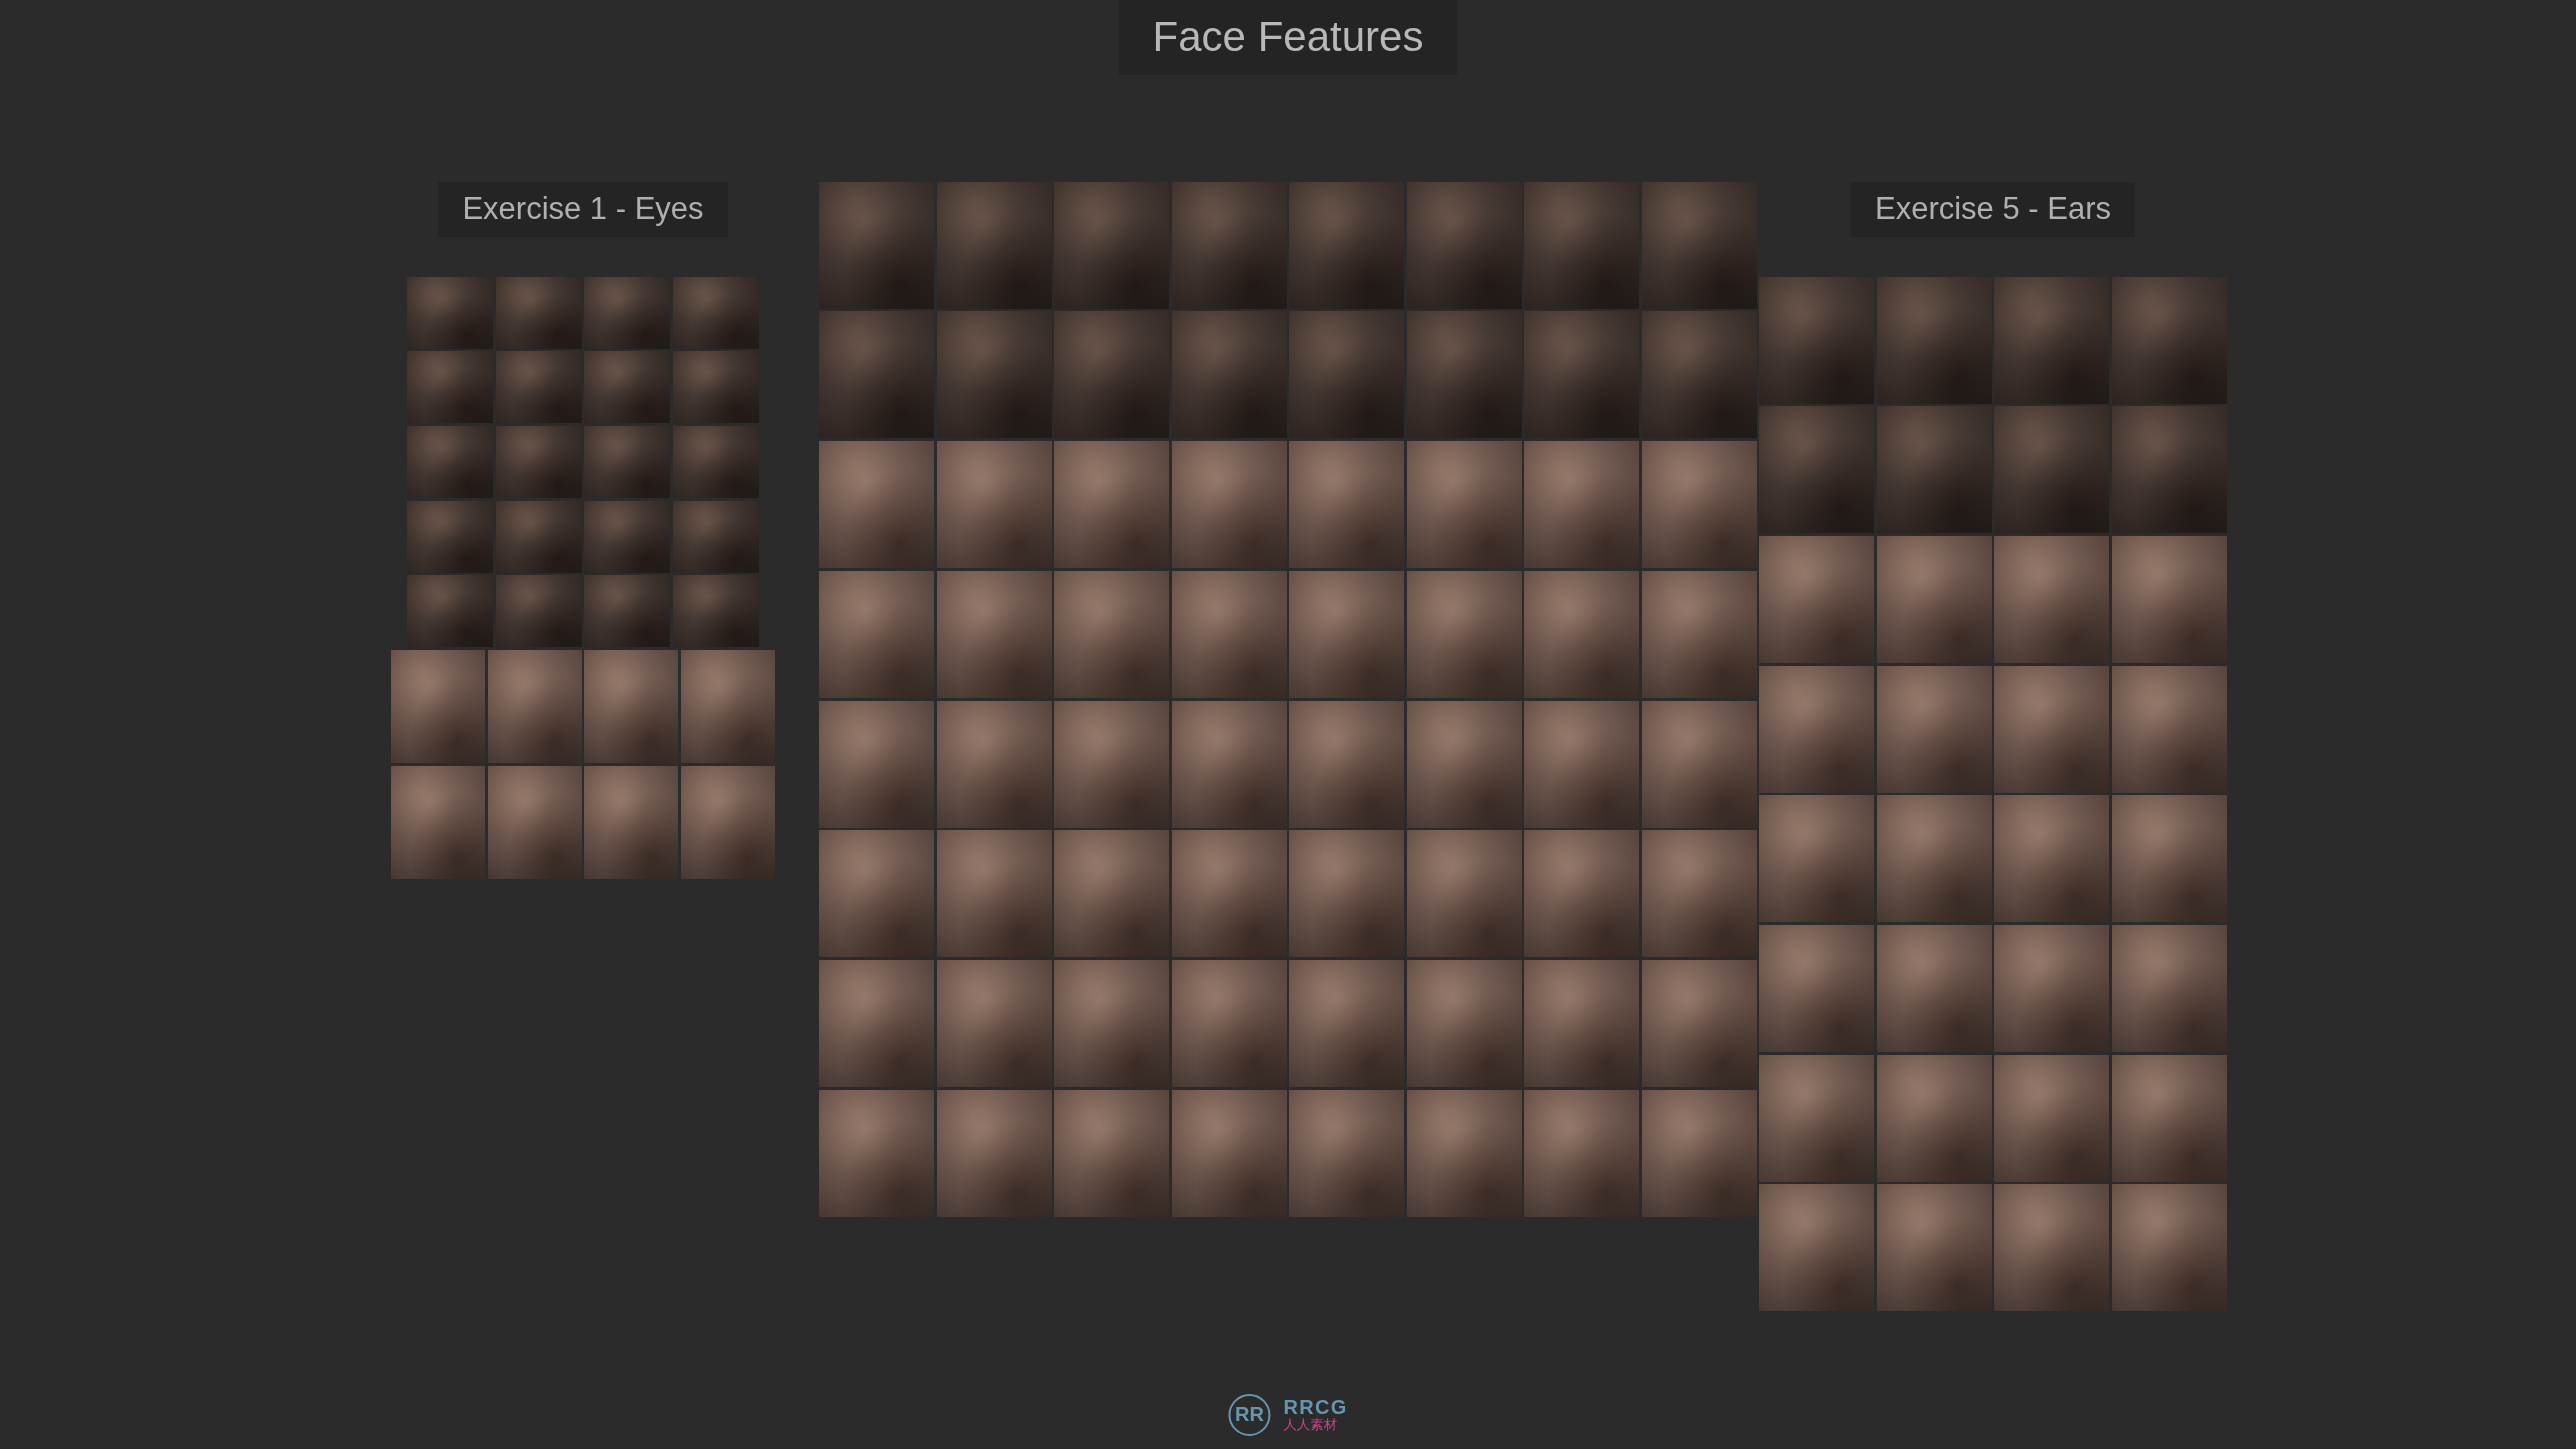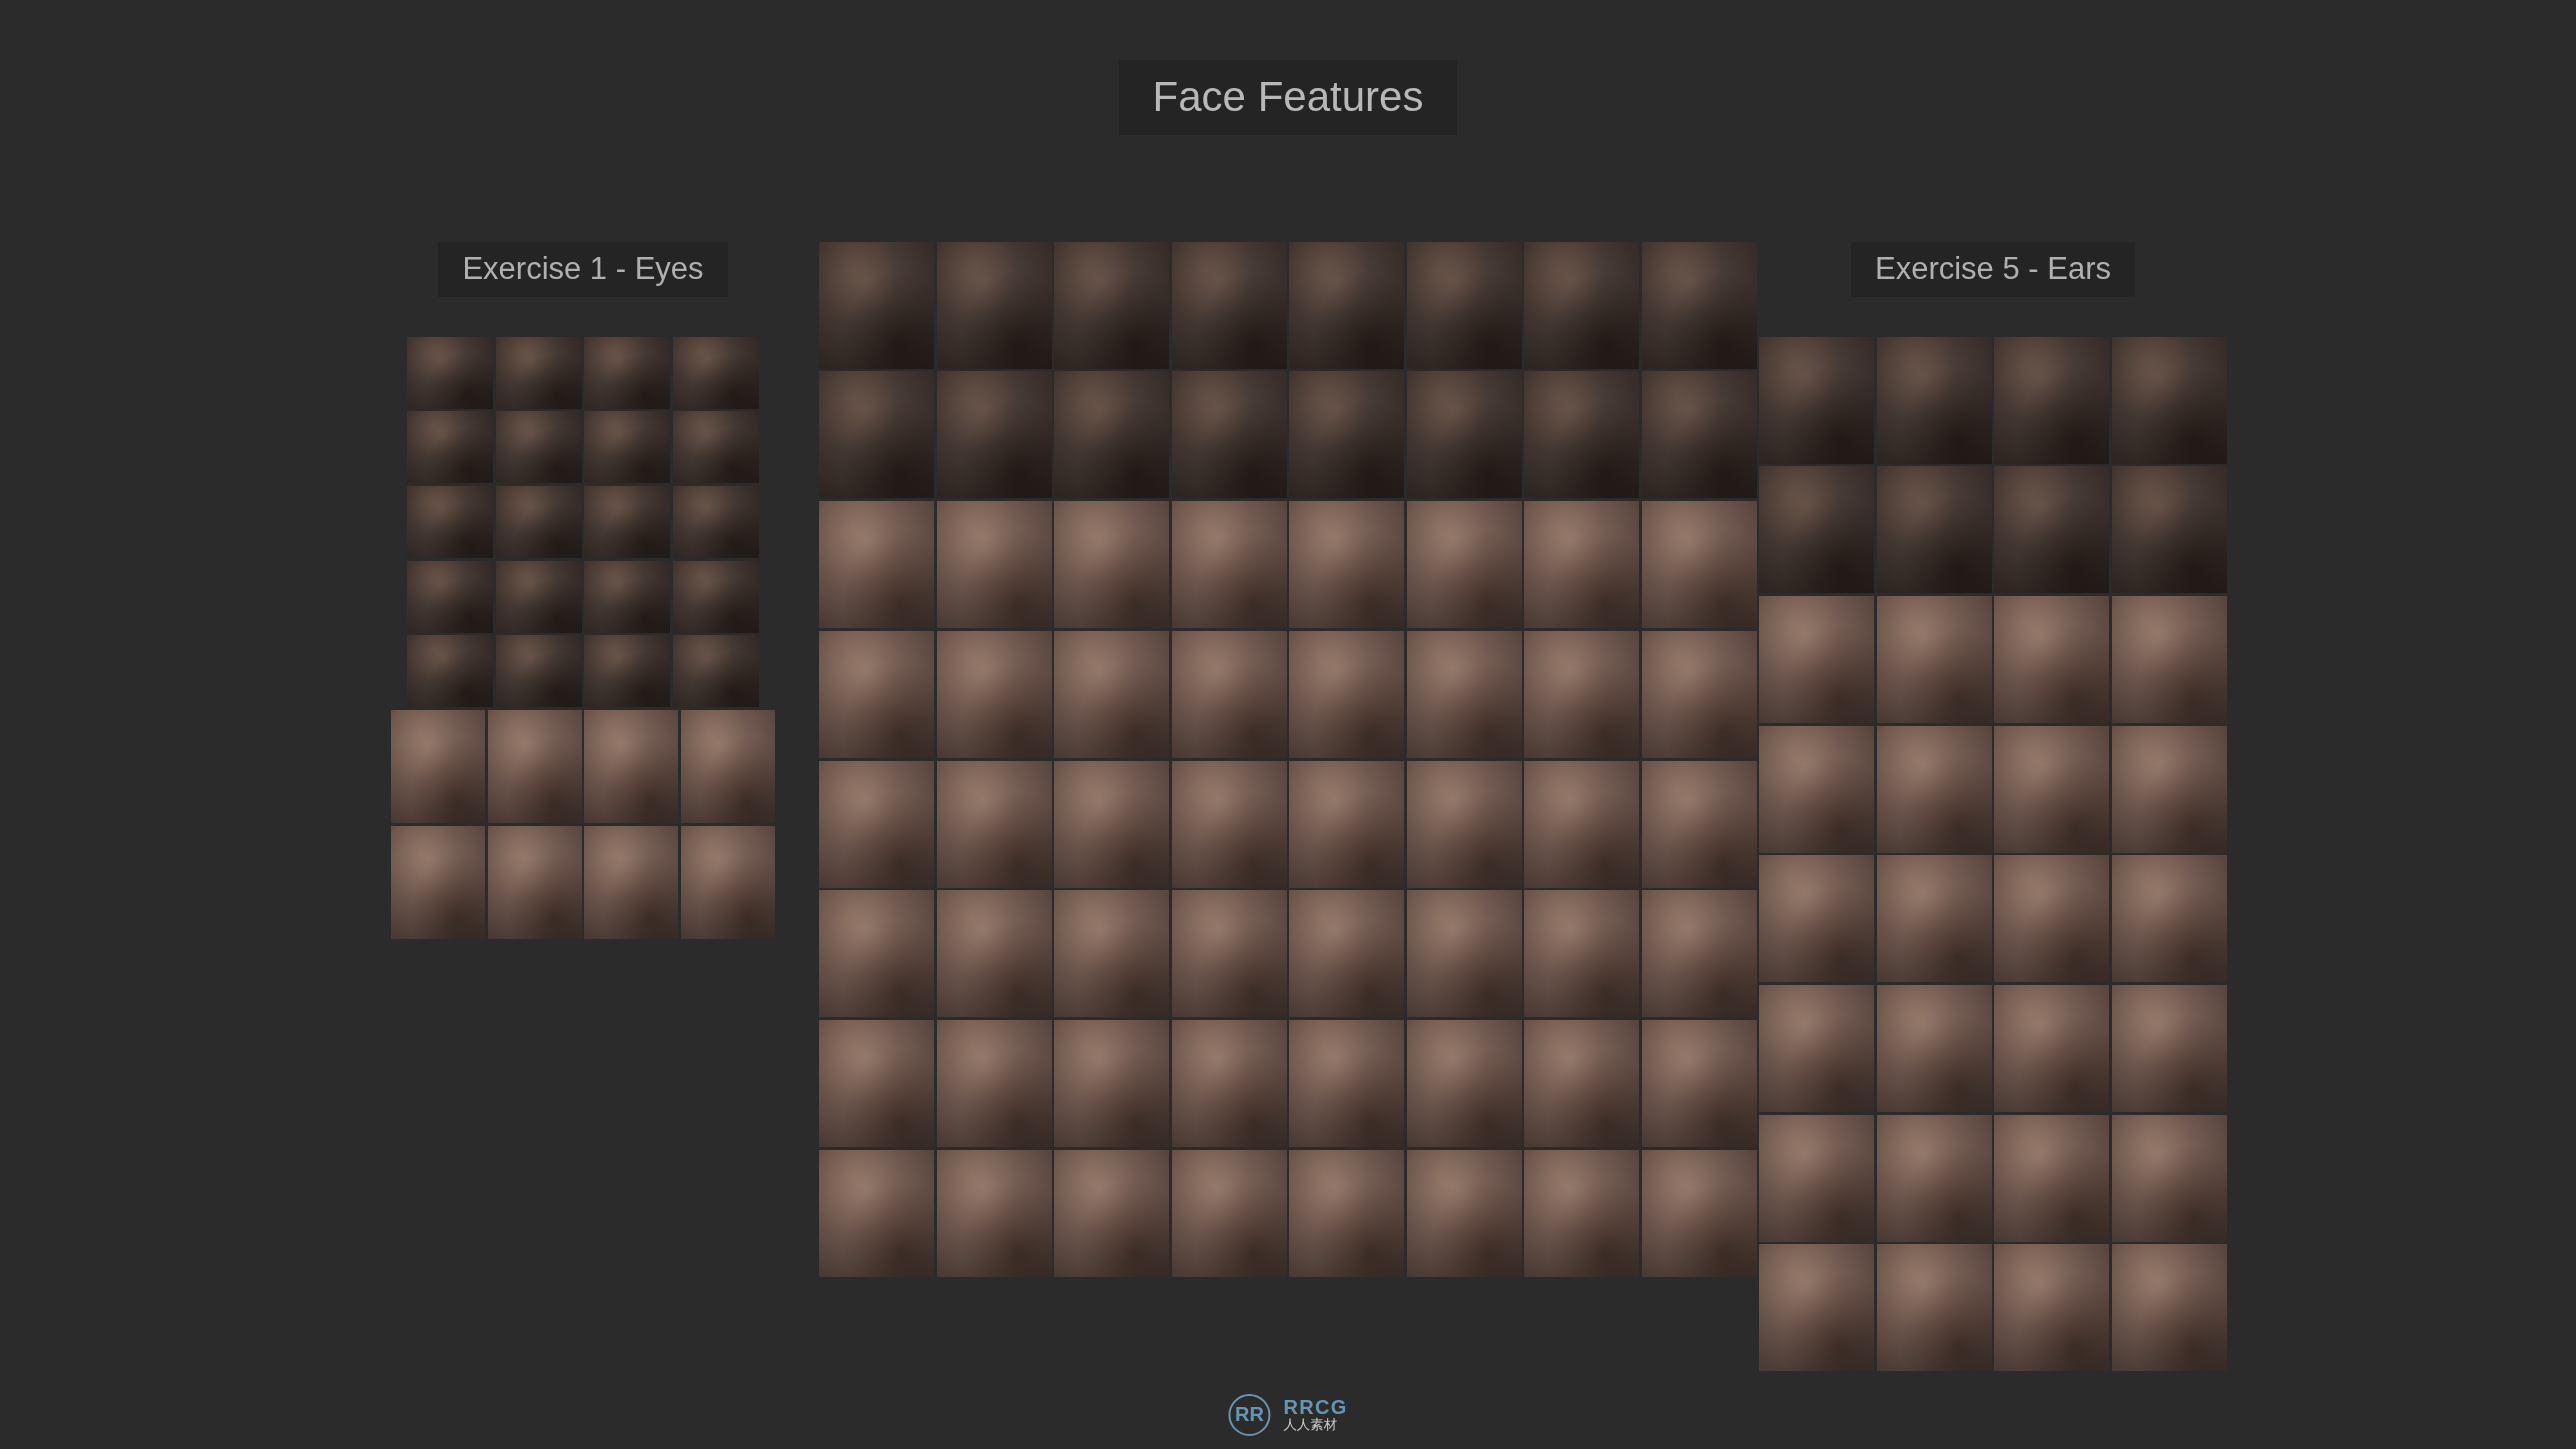--- a/index.html
+++ b/index.html
@@ -8,21 +8,20 @@
     width: 2576px;
     height: 1449px;
     font-family: "Segoe UI", Arial, sans-serif;
     color: #9a9a9a;
     overflow: hidden;
     position: relative;
   }
   .page-title-wrap {
     display: flex;
     justify-content: center;
-    padding-top: 60px;
   }
   .page-title {
     background: #242424;
     padding: 13.4px 34px;
     font-size: 42px;
     color: #b8b8b8;
     font-weight: 400;
   }
   .columns {
     display: flex;
@@ -128,21 +127,21 @@
     font-size: 20px;
     font-weight: 700;
     color: #6fa9c9;
   }
   .wm-text {
     display: flex;
     flex-direction: column;
     line-height: 1.05;
   }
   .wm-main { font-size: 20px; font-weight: 700; letter-spacing: 1.3px; }
-  .wm-sub  { font-size: 13.4px; color: #e5e5e5; }
+  .wm-sub  { font-size: 13.4px; color: #ec4899; }
 </style>
 </head>
 <body>
 
 <div class="page-title-wrap">
   <div class="page-title">Face Features</div>
 </div>
 
 <div class="columns">
 

